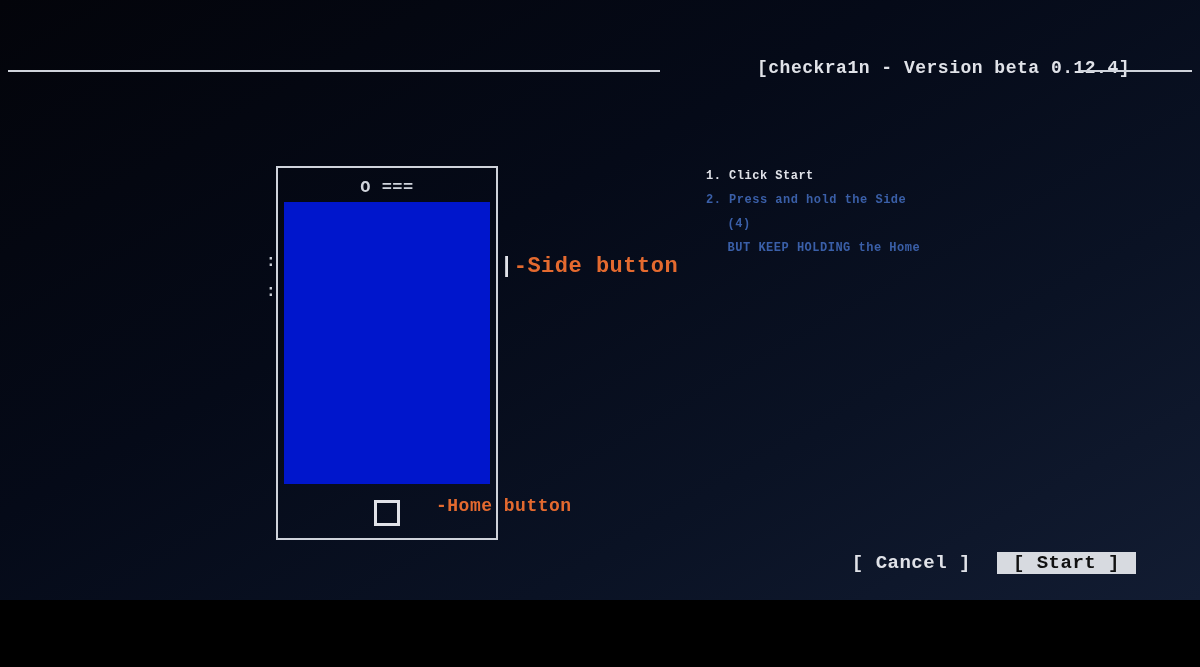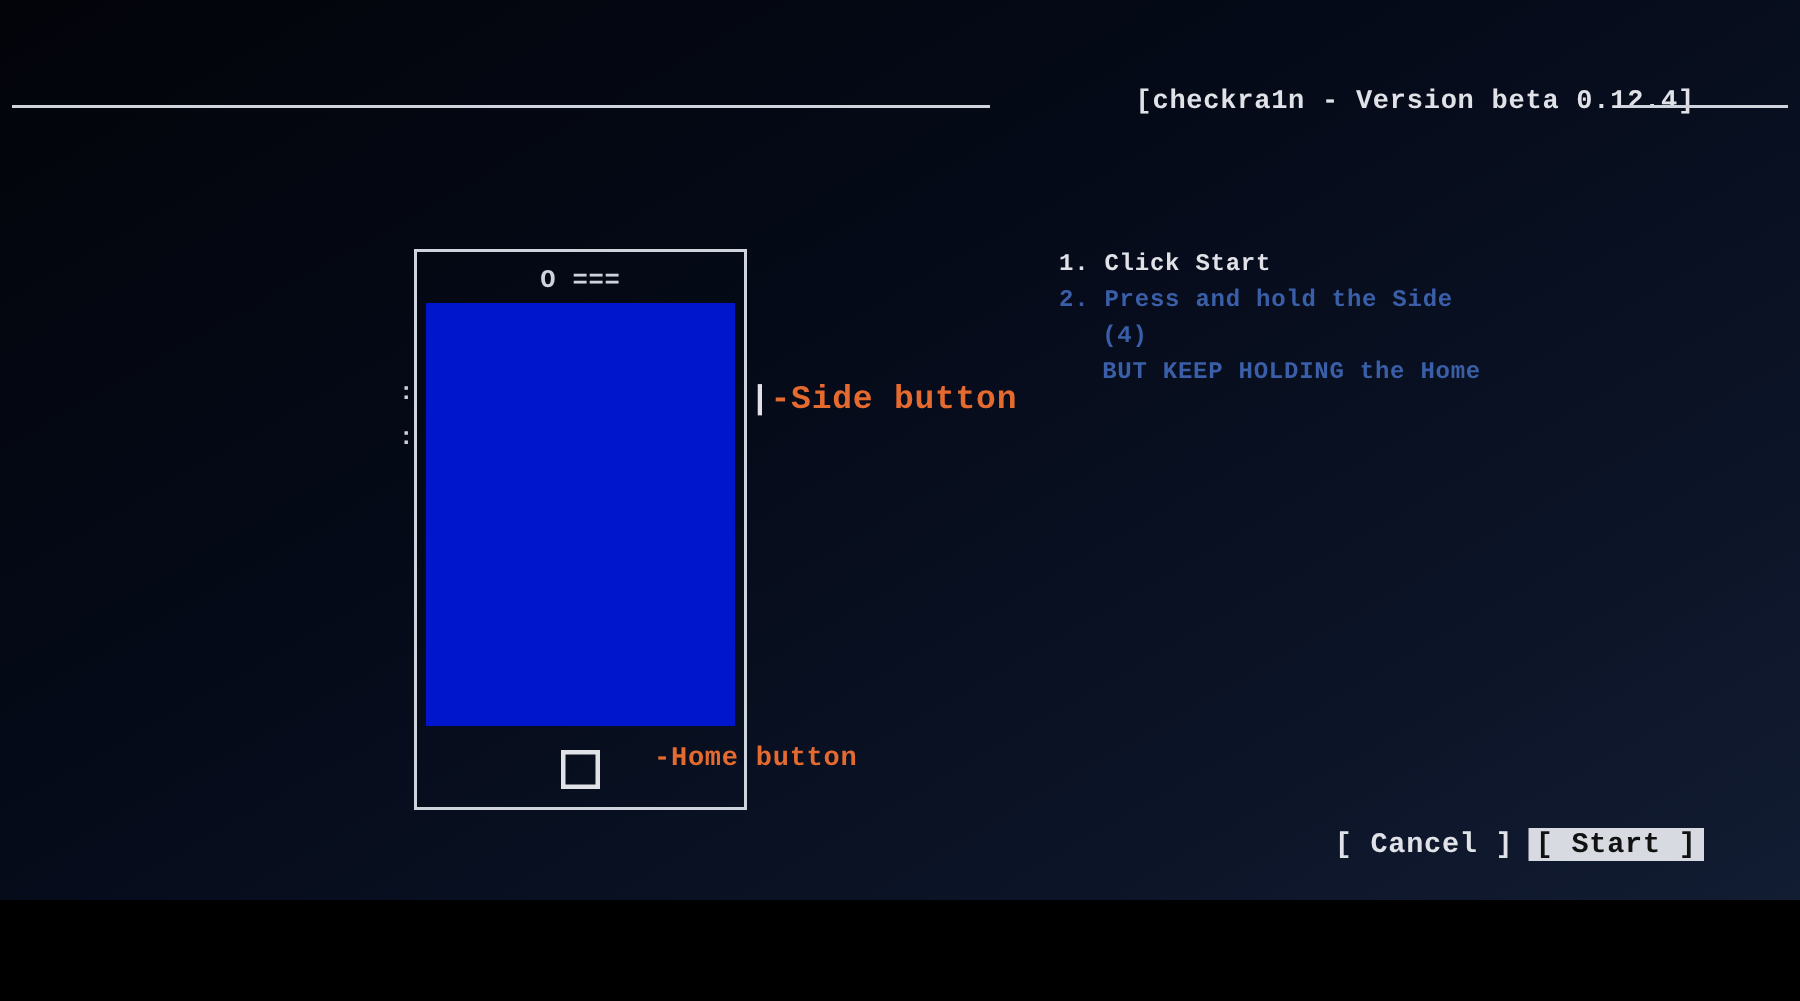--- a/index.html
+++ b/index.html
@@ -131,21 +131,21 @@
     font-size: 18px;
     white-space: nowrap;
   }
 
   
   .steps {
     position: absolute;
     left: 706px;
     top: 164px;
     right: 40px;
-    font-size: 16px;
+    font-size: 12px;
     line-height: 24px;
   }
   .steps .row { white-space: pre; }
   .step-active .num { color: #e0e2e8; }
   .step-active .body { color: #e0e2e8; }
   .step-dim .num { color: #3a5fa8; }
   .step-dim .body { color: #3a5fa8; text-align: right; }
   .indent-pad { display: inline-block; width: 3ch; }
 
   
@@ -158,22 +158,22 @@
   }
   .btn-cancel {
     color: #e0e2e8;
     background: transparent;
     padding: 0 4px;
     margin-left: 16px;
   }
   .btn-start {
     color: #111;
     background: #d7dae0;
-    padding: 0 5px;
-    margin-left: 6px;
+    padding: 0 16px;
+    margin-left: 22px;
   }
 </style>
 </head>
 <body>
 
 <div class="screen">
 
   <div class="titlebar">
     <div class="rule-left"></div>
     <div class="title-text">

